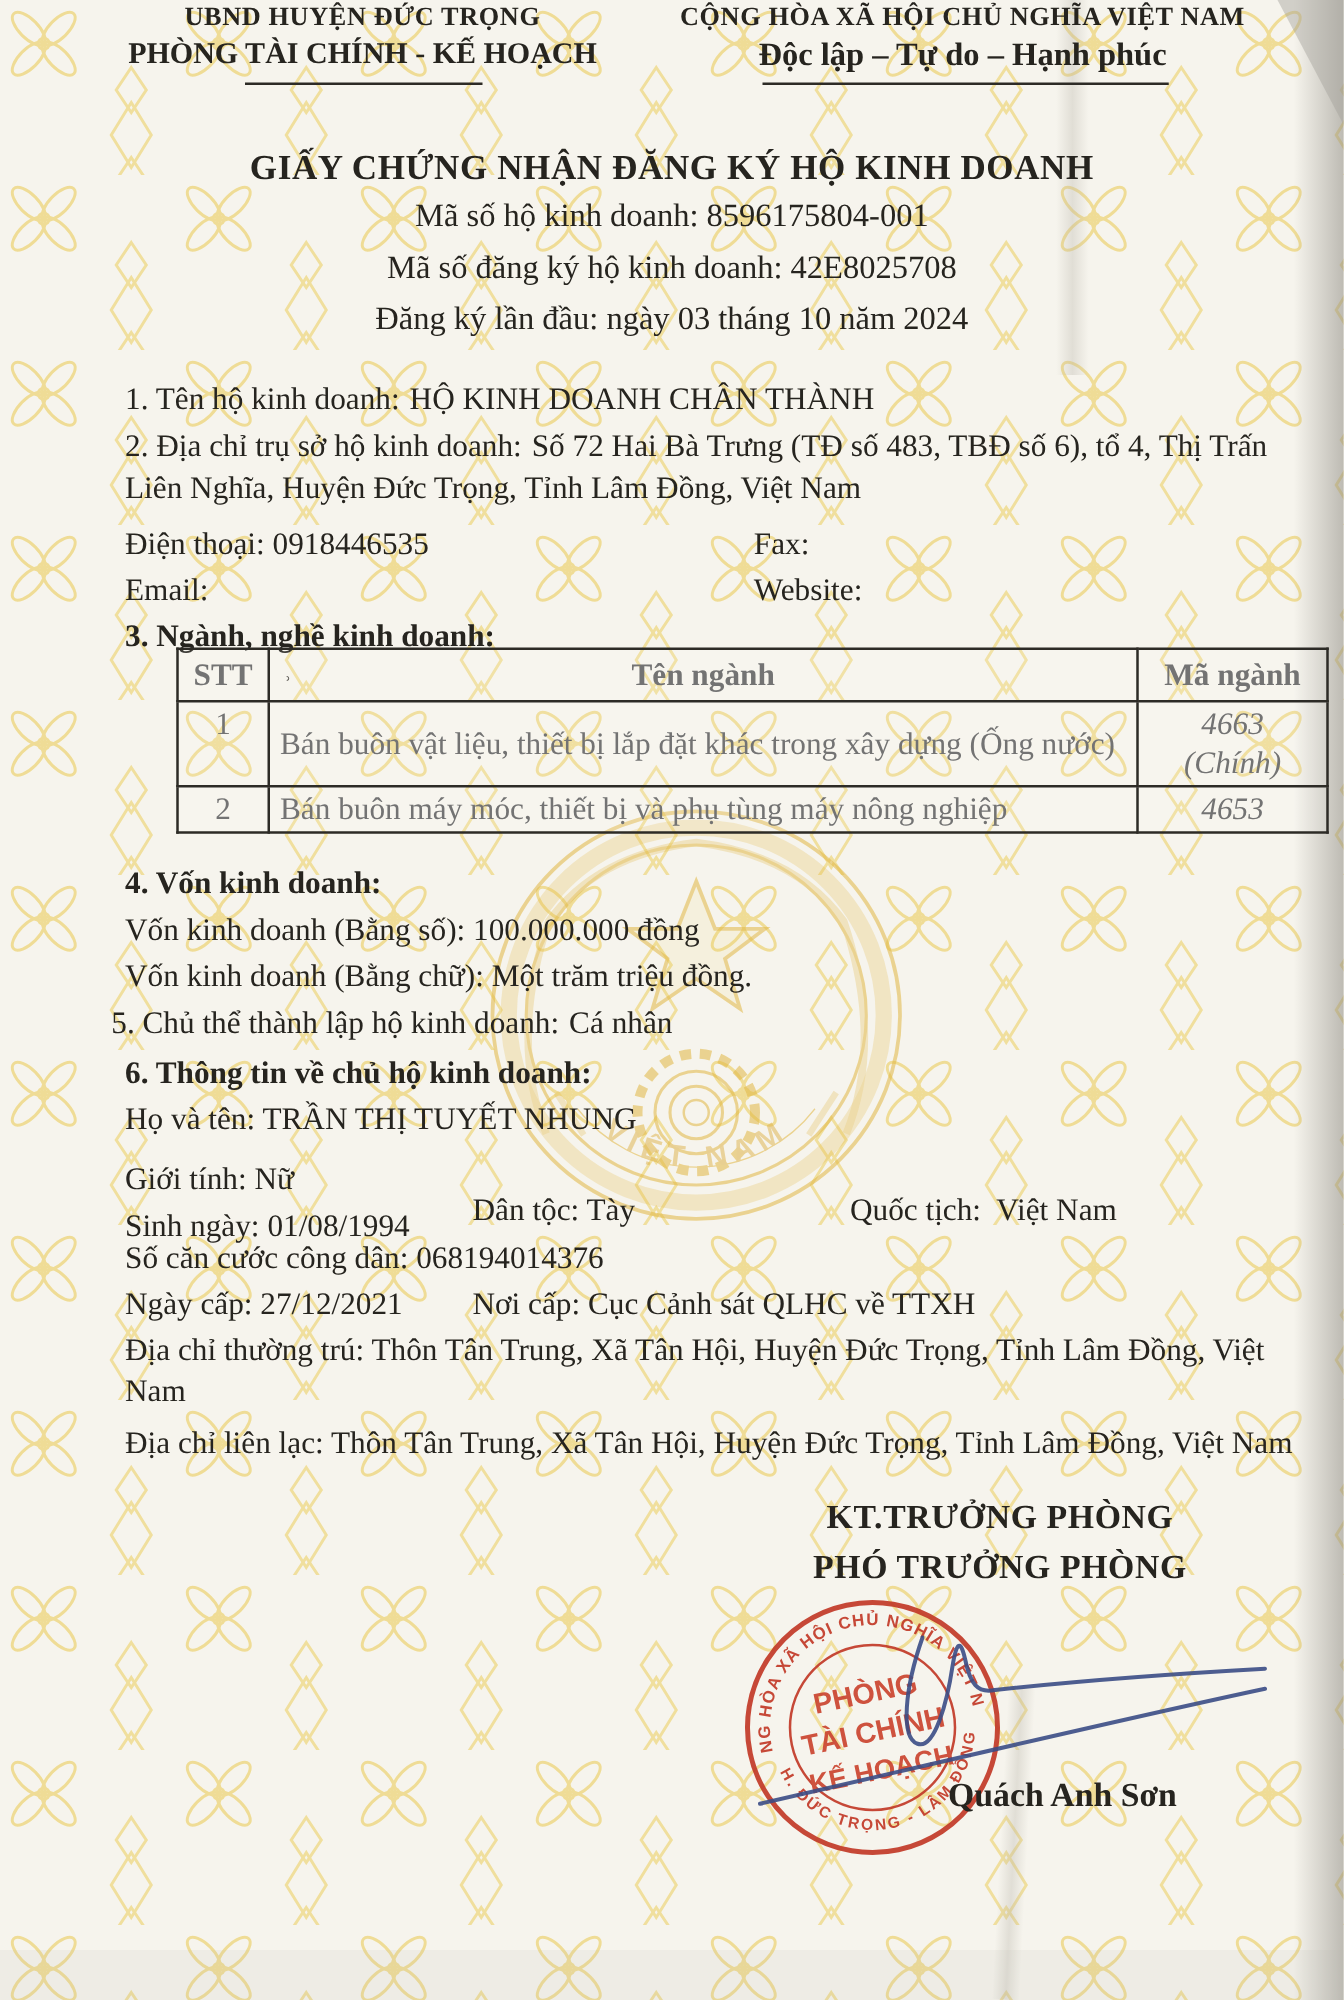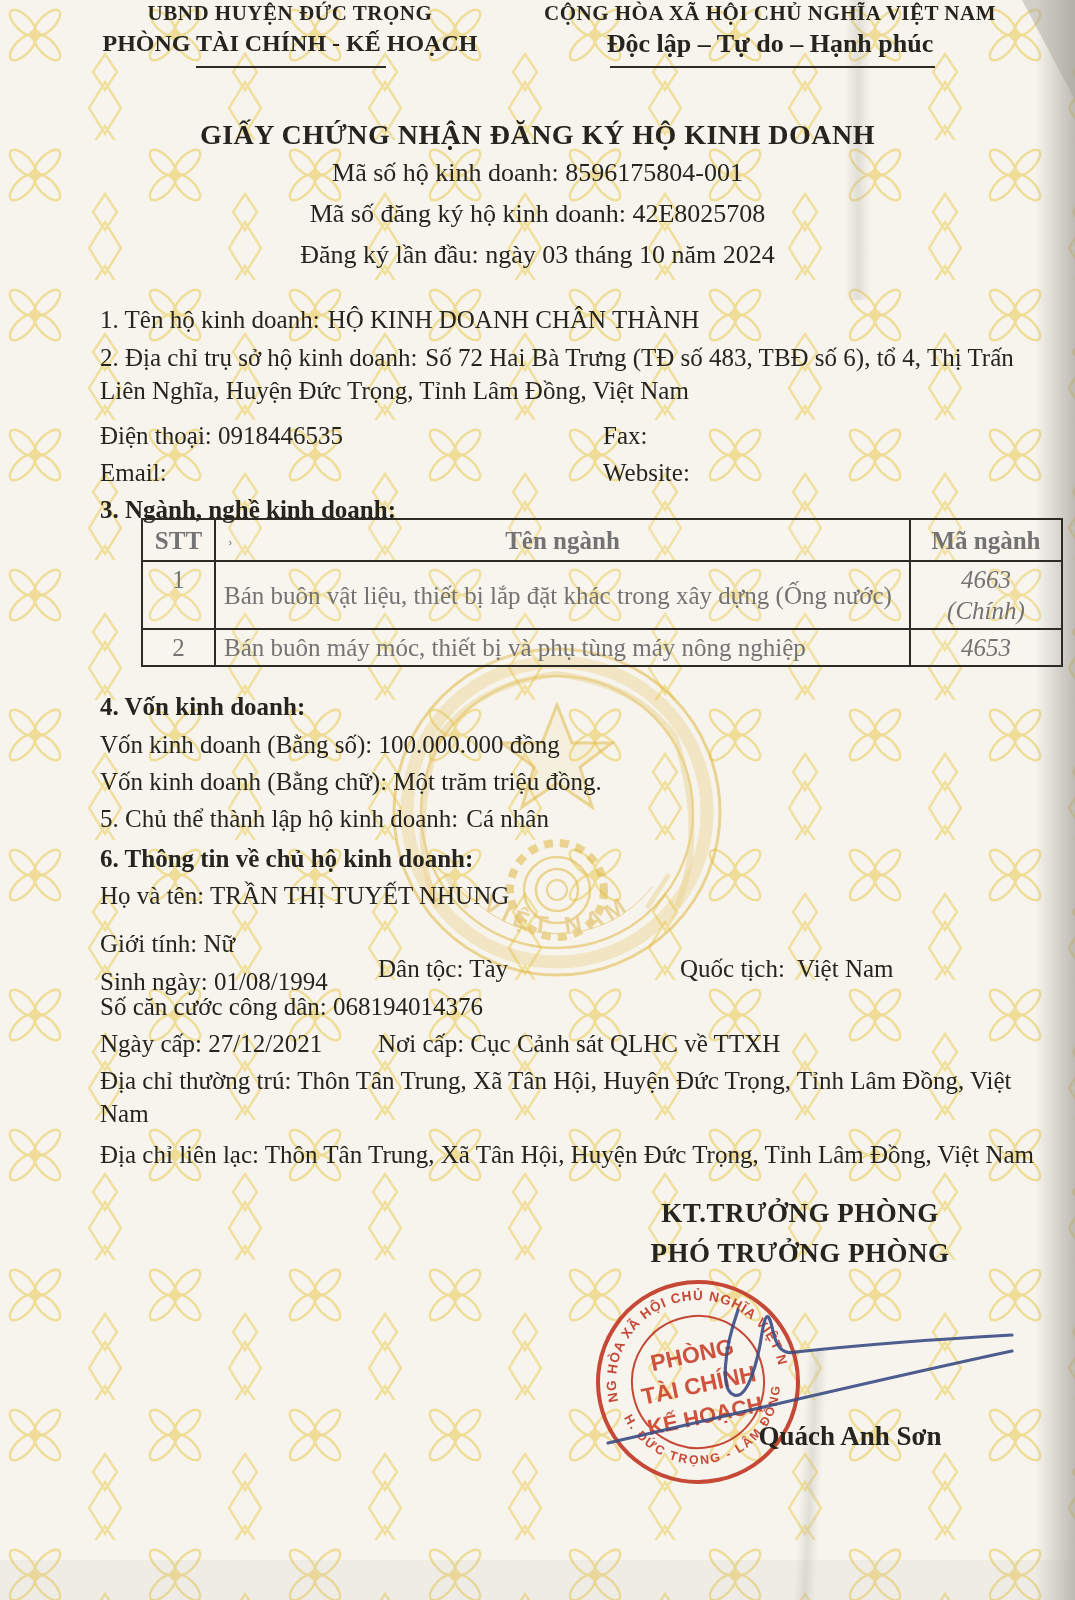--- a/index.html
+++ b/index.html
@@ -164,21 +164,21 @@
       <td>Bán buôn máy móc, thiết bị và phụ tùng máy nông nghiệp</td>
       <td class="code-cell">4653</td>
     </tr>
   </tbody>
     </table>
 
   <div class="line b" style="left:100px;top:690px;">4. Vốn kinh doanh:</div>
   <div class="line" style="left:100px;top:728px;">Vốn kinh doanh (Bằng số): 100.000.000 đồng</div>
   <div class="line" style="left:100px;top:765px;">Vốn kinh doanh (Bằng chữ): Một trăm triệu đồng.</div>
 
-  <div class="line" style="left:100px;top:802px;">
+  <div class="line" style="left:89px;top:802px;">
     <span class="lbl">5. Chủ thể thành lập hộ kinh doanh:</span><span>Cá nhân</span>
   </div>
 
   <div class="line b" style="left:100px;top:842px;">6. Thông tin về chủ hộ kinh doanh:</div>
 
   <div class="line" style="left:100px;top:879px;">
     <span>Họ và tên:</span>
     <span>TRẦN THỊ TUYẾT NHUNG</span>
   </div>
   <div class="line" style="left:100px;top:915px;margin-top:12px;">

